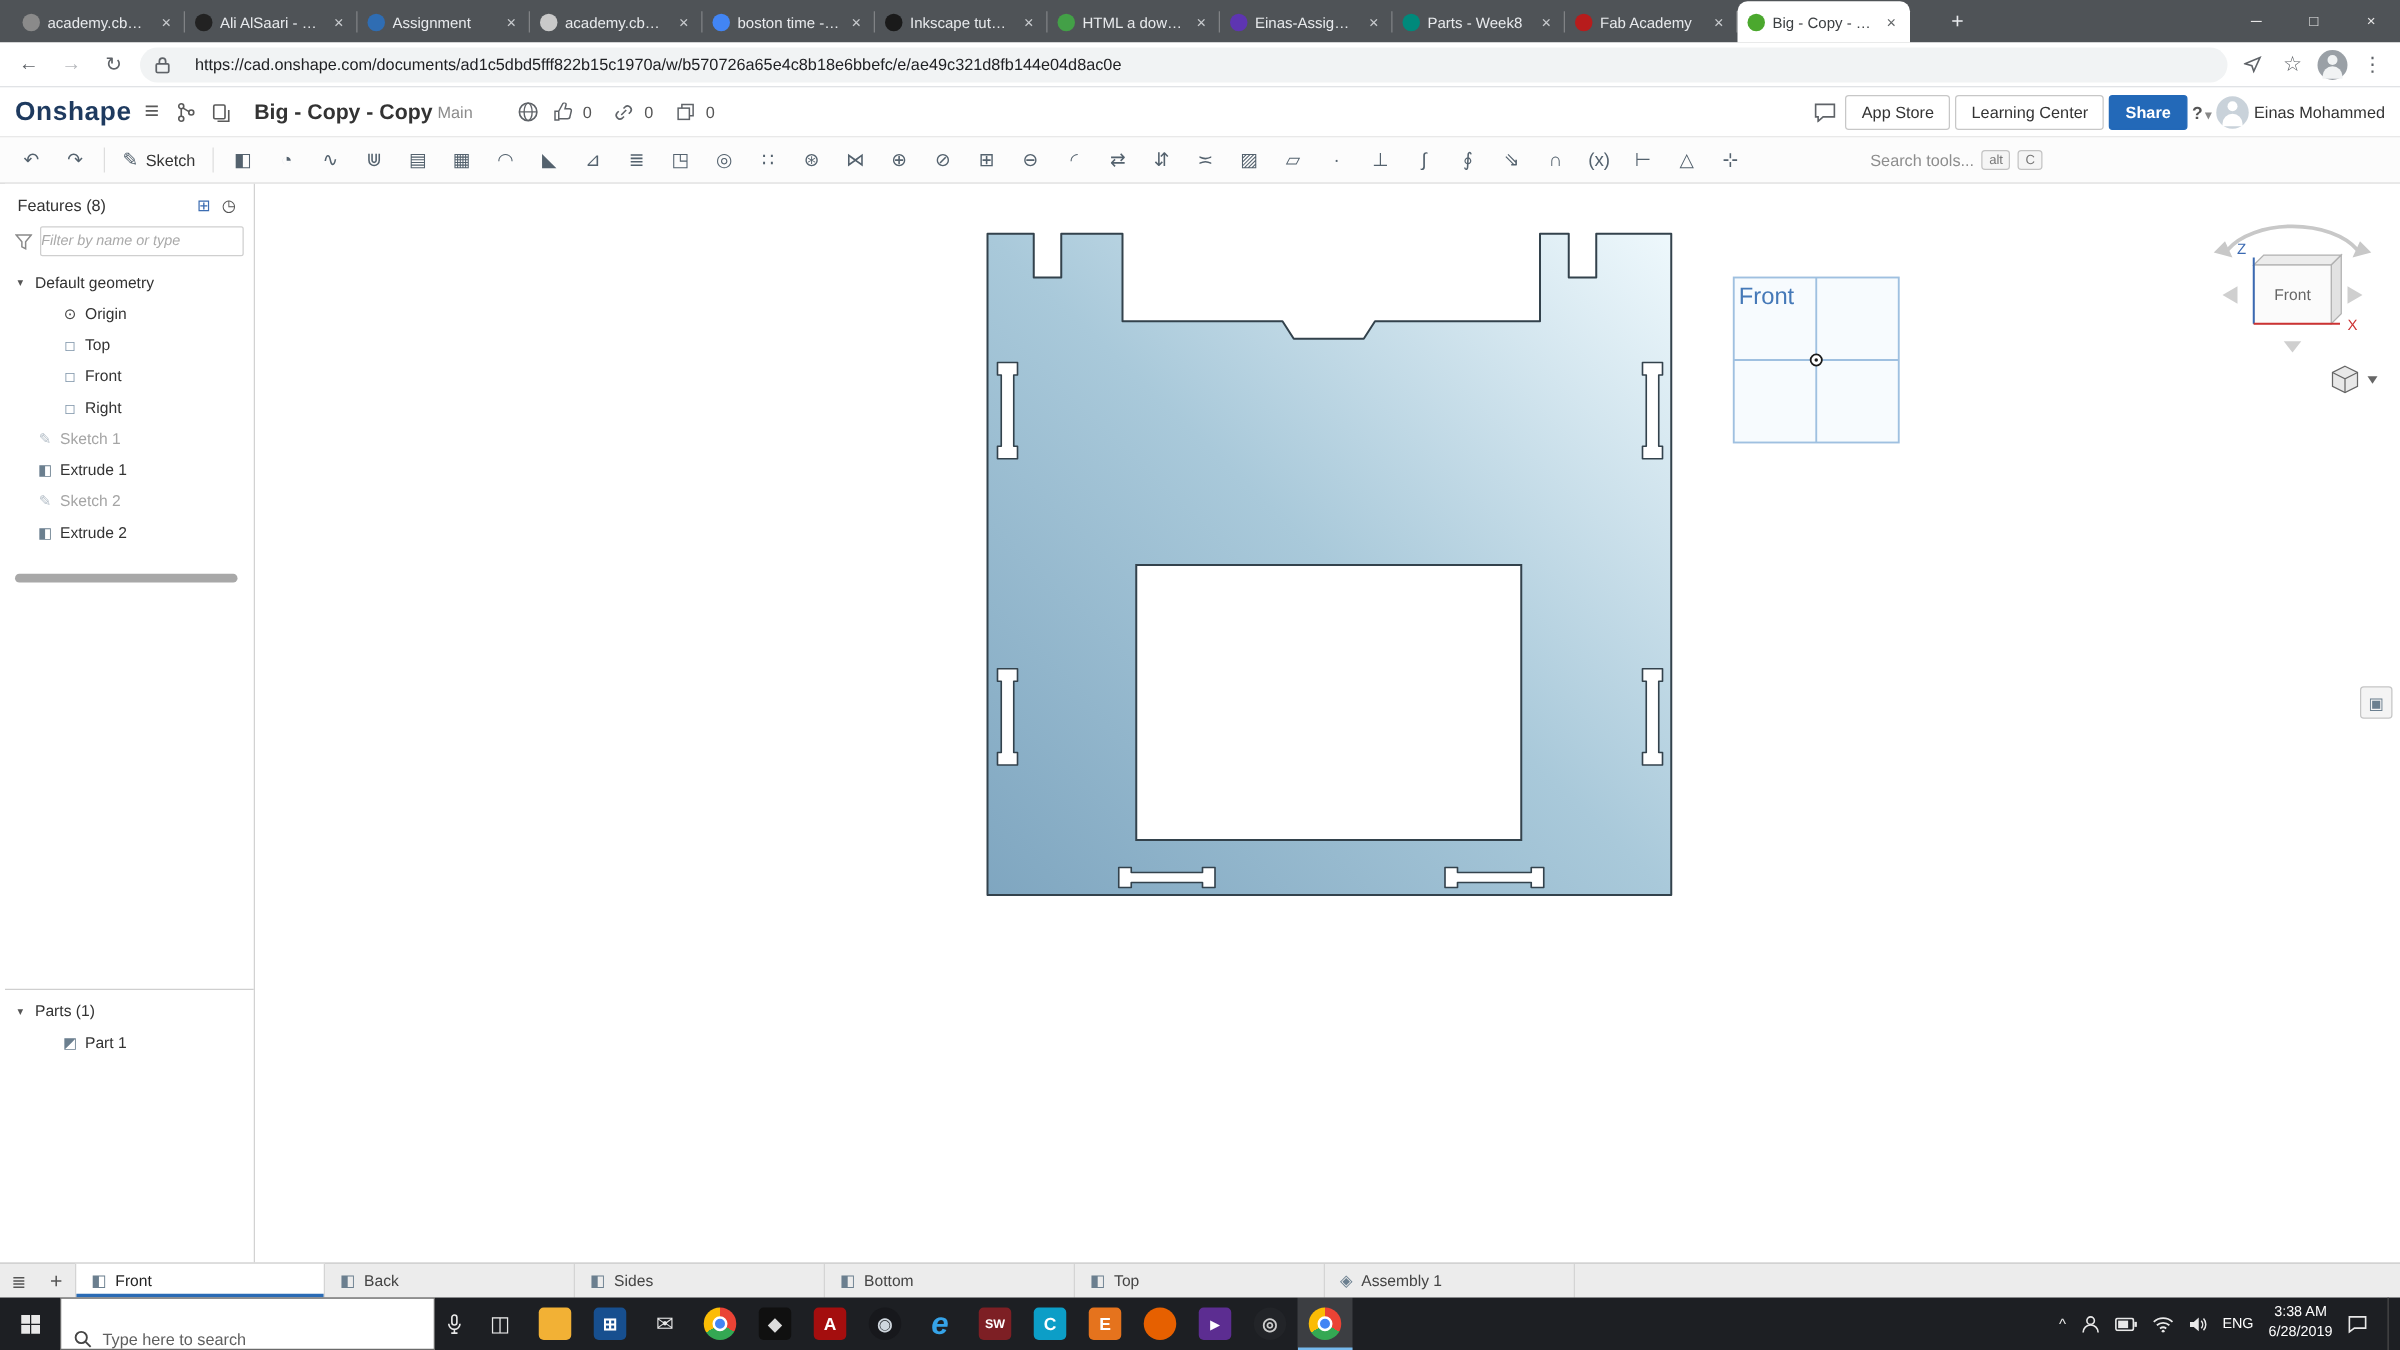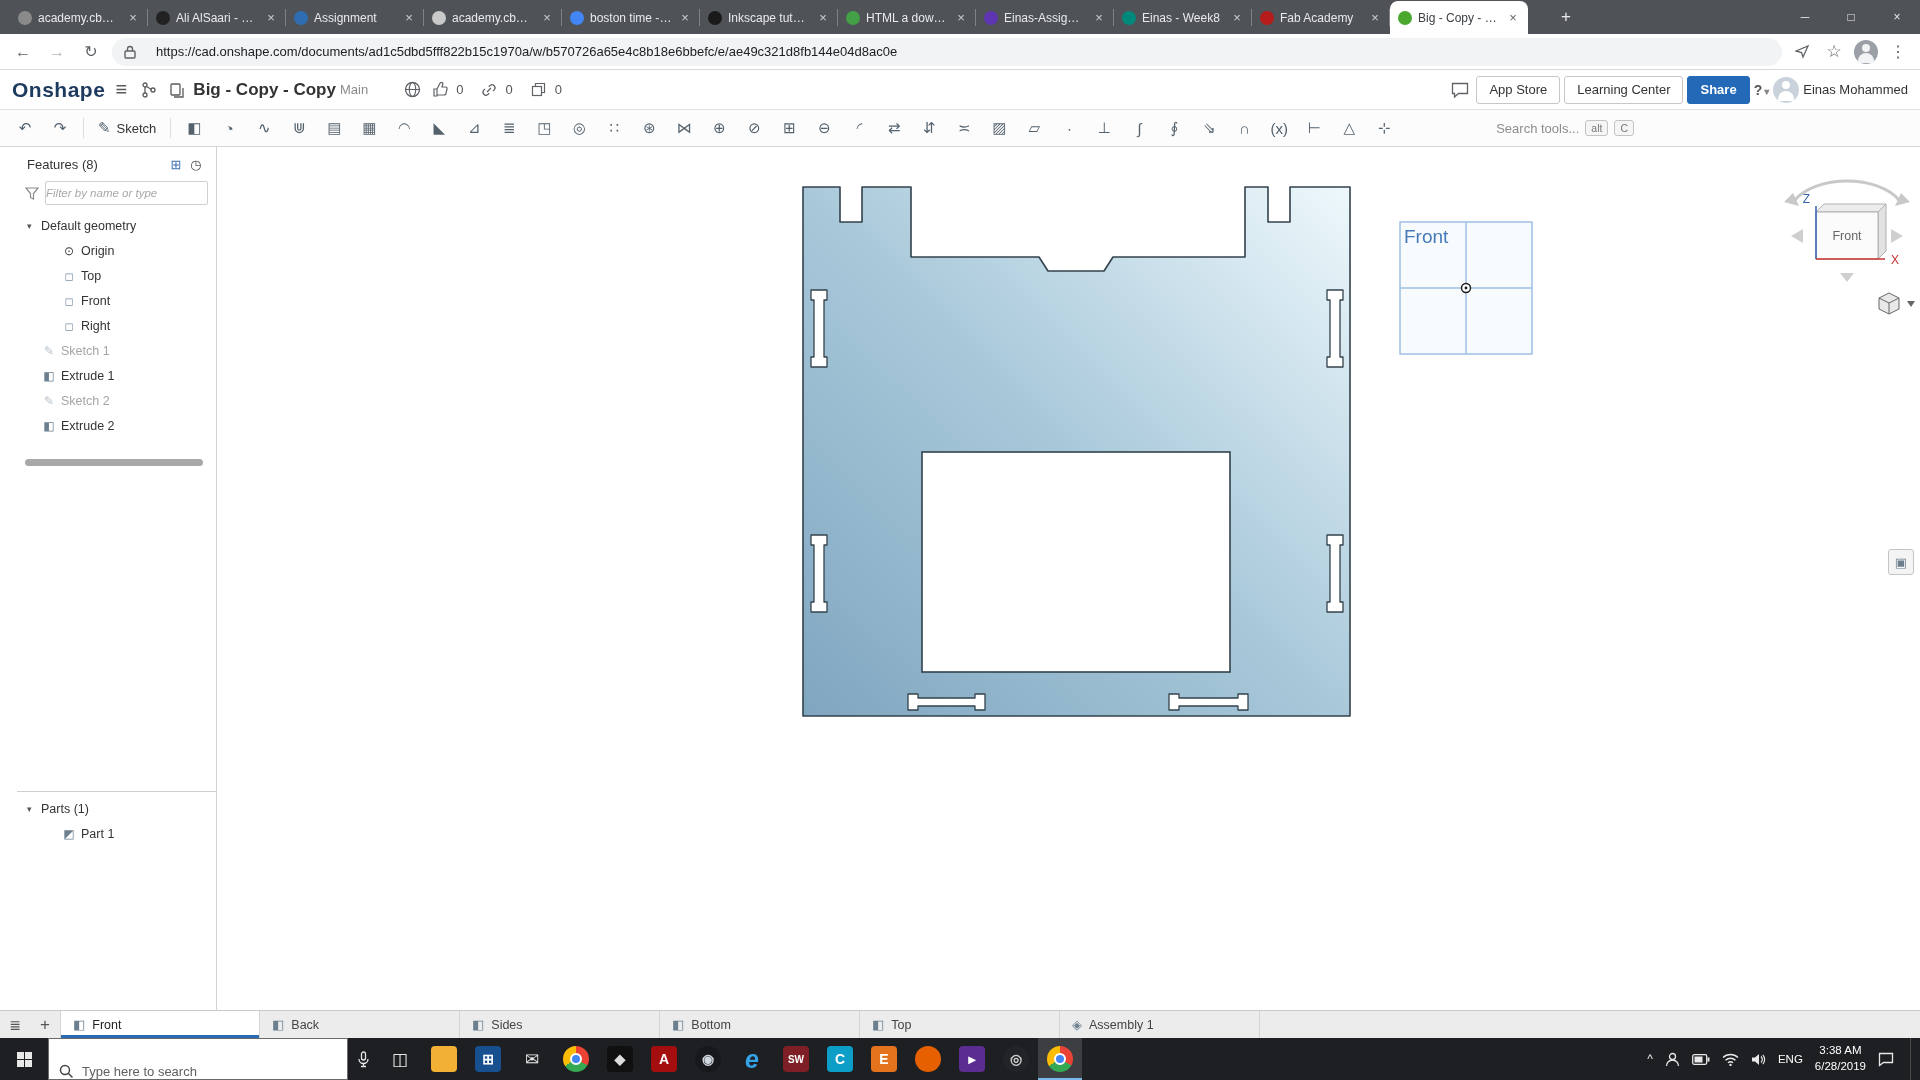--- a/index.html
+++ b/index.html
@@ -51,21 +51,21 @@
     border-radius:8px 8px 0 0;background:#f1f3f4;}
 
   
   .onsheader{position:absolute;top:70px;left:0;right:0;height:40px;background:#fff;
     border-bottom:1px solid #e2e2e2;display:flex;align-items:center;padding:0 12px;
     gap:4px;box-sizing:border-box;}
   .onslogo{font-size:21px;font-weight:bold;color:#1e3a5f;letter-spacing:.5px;}
   .hicon{width:24px;height:24px;display:flex;align-items:center;justify-content:center;
     color:#5a5a5a;font-size:16px;}
   .hicon.burger::before{content:"≡";font-size:20px;}
-  .doctitle{font-size:17px;font-weight:bold;color:#333;}
+  .doctitle{font-size:17px;font-weight:bold;color:#333;margin-left:10px;}
   .docws{font-size:13px;color:#8b8b8b;}
   .meta{display:flex;align-items:center;gap:4px;margin-left:28px;color:#5f6368;}
   .meta .cnt{font-size:13px;color:#555;margin-right:10px;}
   .spacer{flex:1;}
   .hbtn{height:26px;border:1px solid #c7c7c7;border-radius:3px;background:#fff;
     font-size:13px;color:#333;display:flex;align-items:center;padding:0 12px;}
   .hbtn.primary{background:#2369b8;border-color:#2369b8;color:#fff;font-weight:bold;}
   .helpbtn{display:flex;align-items:center;gap:2px;color:#555;font-size:14px;font-weight:bold;}
   .helpbtn .caret::before{content:"▾";font-size:10px;color:#888;}
   .avatar-md{width:26px;height:26px;border-radius:50%;background:#c9d2da;position:relative;}
@@ -84,21 +84,21 @@
   .tbsep{width:1px;height:20px;background:#ddd;margin:0 5px;flex:none;}
   .sketchbtn{display:flex;align-items:center;gap:6px;height:27px;padding:0 8px;
     border-radius:3px;color:#333;font-size:13px;}
   .sketchbtn .pen::before{content:"✎";color:#54626e;font-size:15px;}
   .searchtools{display:flex;align-items:center;gap:6px;margin-left:auto;margin-right:278px;}
   .searchtools .stlabel{font-size:13px;color:#8d8d8d;}
   .keychip{border:1px solid #c3c3c3;border-radius:3px;font-size:10.5px;color:#777;
     padding:1px 5px;background:#f5f5f5;}
 
   
-  .main{position:absolute;top:147px;left:17px;right:0;height:863px;}
+  .main{position:absolute;top:147px;left:4px;right:0;height:863px;}
   .featpanel{position:absolute;left:0;top:0;width:200px;height:100%;background:#fff;
     border-right:1px solid #d2d2d2;box-sizing:border-box;}
   .fphead{display:flex;align-items:center;height:34px;padding:0 10px;}
   .fptitle{font-size:13px;color:#333;flex:1;}
   .fpicon{width:20px;height:20px;display:flex;align-items:center;justify-content:center;font-size:13px;}
   .fpicon.insert{color:#3d6db2;}
   .fpicon.insert::before{content:"⊞";}
   .fpicon.history{color:#555;}
   .fpicon.history::before{content:"◷";}
   .fpfilter{display:flex;align-items:center;gap:6px;padding:0 8px 8px 8px;}
@@ -227,21 +227,21 @@
       </div>
 
       <div class="btab">
         <span class="bfav" style="background: rgb(94, 53, 177);"></span>
         <span class="blbl">Einas-Assignment</span>
         <span class="bclose"></span>
       </div>
 
       <div class="btab">
         <span class="bfav" style="background: rgb(0, 137, 123);"></span>
-        <span class="blbl">Einas - Week8</span>
+        <span class="blbl">Parts - Week8</span>
         <span class="bclose"></span>
       </div>
 
       <div class="btab">
         <span class="bfav" style="background: rgb(183, 28, 28);"></span>
         <span class="blbl">Fab Academy</span>
         <span class="bclose"></span>
       </div>
 
       <div class="btab active">

